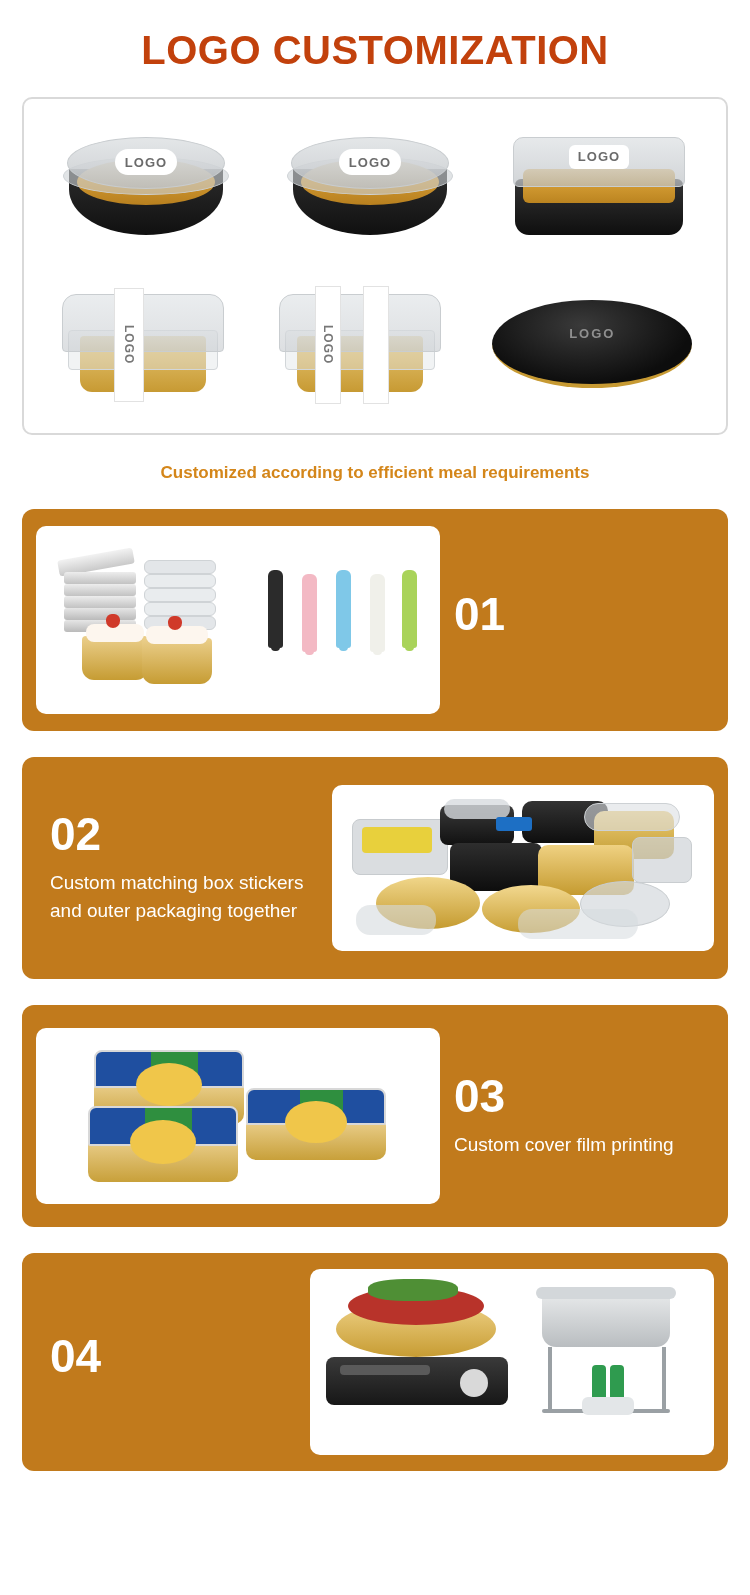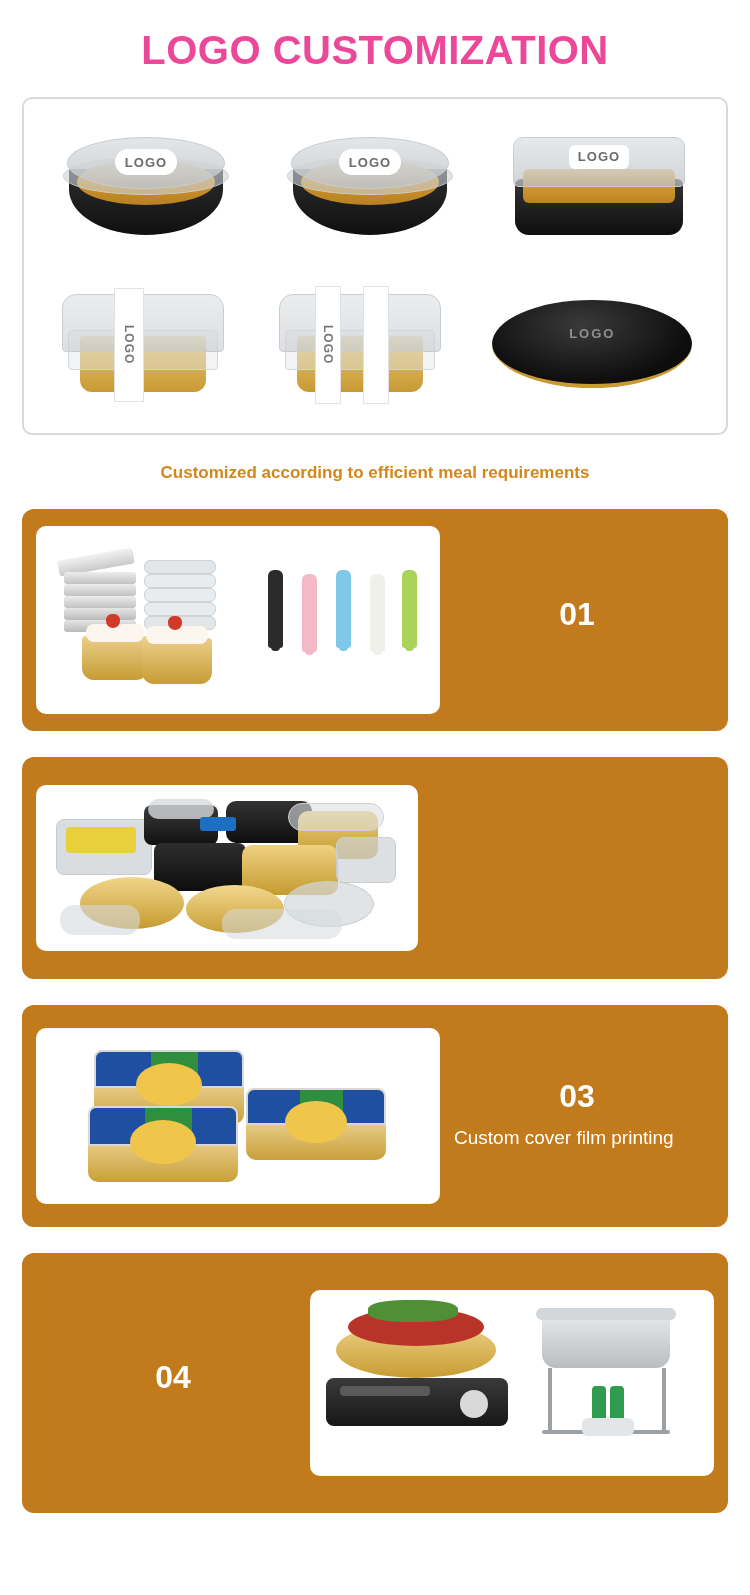--- a/index.html
+++ b/index.html
@@ -14,21 +14,21 @@
   .page {
     width: 750px;
     height: 1595px;
     position: relative;
     background: #fff;
   }
 
   
   .title {
     text-align: center;
-    color: #ec4899;
+    color: #c2410c;
     font-size: 40px;
     font-weight: bold;
     letter-spacing: 0.5px;
     margin-top: 28px;
   }
   .subtitle {
     text-align: center;
     color: #d4861a;
     font-size: 17px;
     font-weight: bold;
@@ -182,25 +182,24 @@
     flex: 0 0 auto;
     position: relative;
     overflow: hidden;
   }
   .card-text {
     flex: 1;
     color: #ffffff;
     padding: 0 14px;
   }
   .card-num {
-    font-size: 32px;
+    font-size: 46px;
     font-weight: bold;
     line-height: 1;
     margin-bottom: 12px;
-    text-align: center;
   }
   .card-desc {
     font-size: 19px;
     line-height: 1.45;
   }
 
   
   .p1 { width: 404px; height: 188px; }
   .stack {
     position: absolute; border-radius: 3px;
@@ -328,20 +327,24 @@
       <div class="fork" style="left:300px;top:44px;height:78px;background:#7fc8e8;"></div>
       <div class="fork" style="left:334px;top:48px;height:78px;background:#f0f0ea;"></div>
       <div class="fork" style="left:366px;top:44px;height:78px;background:#a9d35a;"></div>
     </div>
     <div class="card-text">
       <div class="card-num">01</div>
     </div>
   </div>
 
   <div class="card" style="height:222px;">
+    <div class="card-text">
+      <div class="card-num">02</div>
+      <div class="card-desc">Custom matching box stickers and outer packaging together</div>
+    </div>
     <div class="photo p2">
       <div class="blob" style="left:20px;top:34px;width:96px;height:56px;background:rgba(205,210,214,.75);border-radius:8px;border:1px solid #c7cbce;"></div>
       <div class="blob" style="left:30px;top:42px;width:70px;height:26px;background:#e8d03c;border-radius:4px;"></div>
       <div class="blob" style="left:108px;top:20px;width:74px;height:40px;background:linear-gradient(#3a3a3a,#111);border-radius:8px;"></div>
       <div class="blob" style="left:112px;top:14px;width:66px;height:20px;background:rgba(215,219,222,.8);border-radius:12px;"></div>
       <div class="blob" style="left:190px;top:16px;width:86px;height:42px;background:linear-gradient(#333,#0e0e0e);border-radius:10px;"></div>
       <div class="blob" style="left:262px;top:26px;width:80px;height:48px;background:linear-gradient(#eccb74,#c29c33);border-radius:10px;"></div>
       <div class="blob" style="left:252px;top:18px;width:96px;height:28px;background:rgba(220,224,227,.6);border-radius:14px;border:1px solid #cdd1d4;"></div>
       <div class="blob" style="left:118px;top:58px;width:92px;height:48px;background:linear-gradient(#2e2e2e,#0d0d0d);border-radius:8px;"></div>
       <div class="blob" style="left:206px;top:60px;width:96px;height:50px;background:linear-gradient(#efd182,#c59b30);border-radius:10px;"></div>
@@ -373,21 +376,21 @@
         <div class="fb-film"></div>
         <div class="fb-oval"></div>
       </div>
     </div>
     <div class="card-text">
       <div class="card-num">03</div>
       <div class="card-desc">Custom cover film printing</div>
     </div>
   </div>
 
-  <div class="card" style="height:260px;">
+  <div class="card" style="height:218px;">
     <div class="card-text">
       <div class="card-num">04</div>
     </div>
     <div class="photo p4">
 
       <div style="position:absolute;left:26px;top:32px;width:160px;height:56px;background:linear-gradient(#efd287,#c79c33);border-radius:50%;"></div>
       <div style="position:absolute;left:38px;top:18px;width:136px;height:38px;background:#b8332a;border-radius:50%;"></div>
       <div style="position:absolute;left:58px;top:10px;width:90px;height:22px;background:#4f8f35;border-radius:40%;"></div>
       <div style="position:absolute;left:16px;top:88px;width:182px;height:48px;background:linear-gradient(#3a3a3a,#171717);border-radius:8px;"></div>
       <div style="position:absolute;left:150px;top:100px;width:28px;height:28px;background:#d9d9d9;border-radius:50%;"></div>

